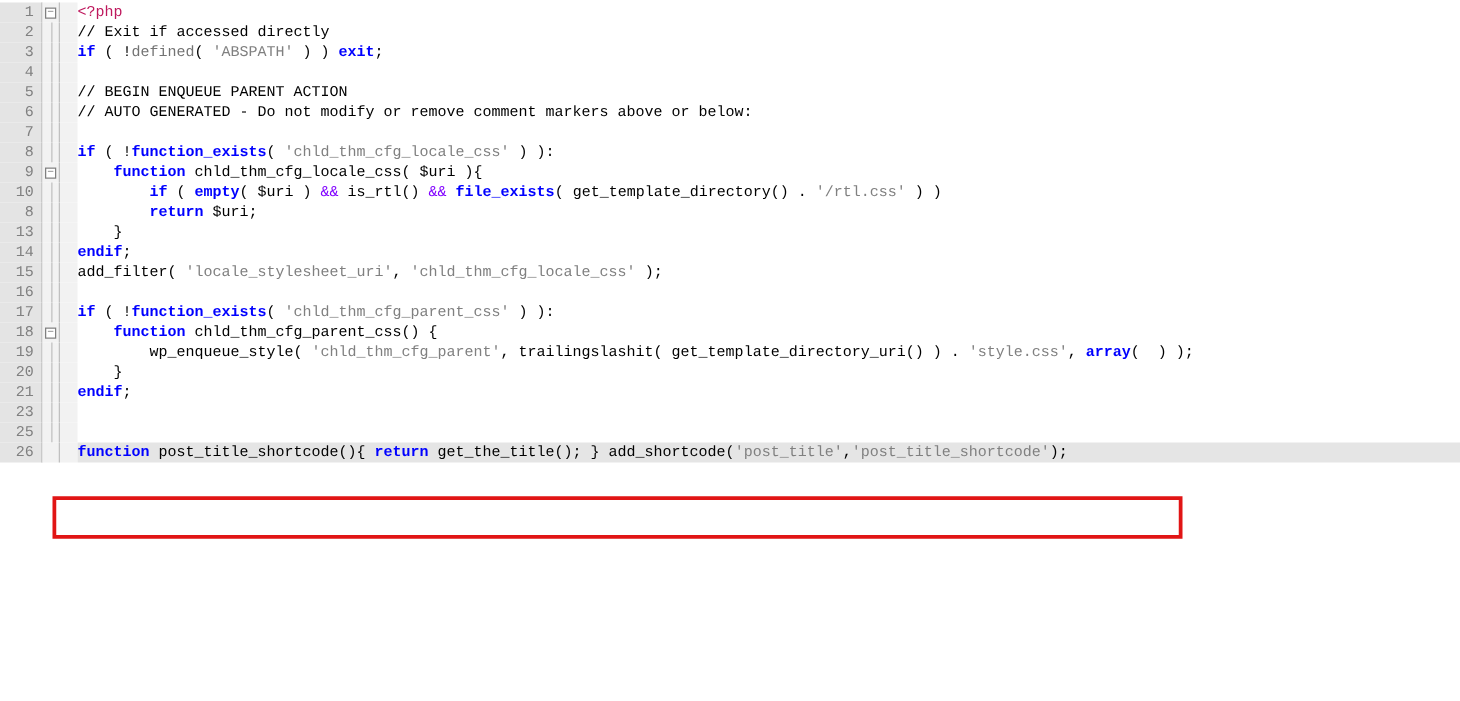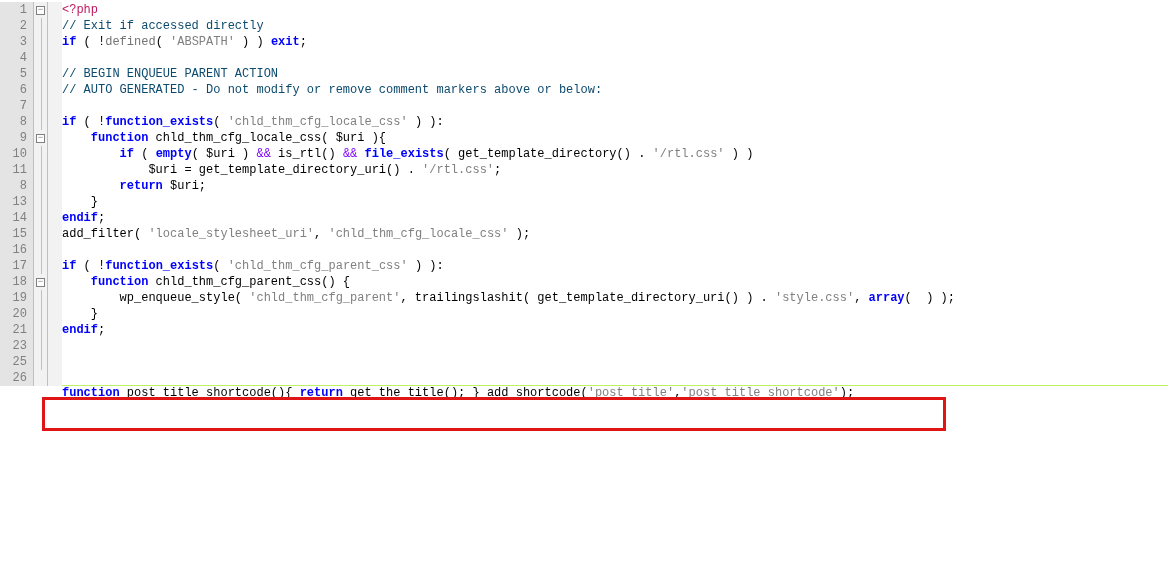--- a/index.html
+++ b/index.html
@@ -7,46 +7,45 @@
   .editor { display: flex; flex-direction: column; height: 100%; }
   .line { display: flex; align-items: stretch; height: 16px; line-height: 16px; white-space: pre; }
   .line:first-child { margin-top: 2px; }
   .gutter-num { width: 34px; text-align: right; padding-right: 6px; color: #808080; background: #e4e4e4; border-right: 1px solid #c0c0c0; flex-shrink: 0; }
   .fold-gutter { width: 14px; background: #f2f2f2; border-right: 1px solid #c0c0c0; text-align: center; font-size: 9px; color: #808080; flex-shrink: 0; position: relative; }
   .fold-box { display: inline-block; width: 9px; height: 9px; line-height: 7px; border: 1px solid #808080; background: #fff; color: #808080; font-size: 9px; text-align: center; margin-top: 3px; }
   .fold-line { position: absolute; left: 50%; top: 0; bottom: 0; width: 1px; background: #c0c0c0; }
   .margin { width: 14px; background: #f2f2f2; flex-shrink: 0; }
   .code { flex: 1; padding-left: 0; position: relative; }
   .c-preproc { color: #be185d; }
-  .c-comment { color: #0c4a6e; }
+  .c-comment { color: #000000; }
   .c-keyword { color: #0000ff; font-weight: bold; }
   .c-keyword2 { color: #737373; }
   .c-string { color: #808080; }
   .c-op { color: #8000ff; }
   .c-num { color: #ff8000; }
-  .bg-caret { background: #bef264; margin-top: 15px; }
+  .bg-caret { background: #e5e5e5; }
   .highlight-rect { position: absolute; border: 3px solid #e11515; pointer-events: none; z-index: 10; }
   .wrap { position: relative; }
 </style>
 </head>
 <body>
 
 <div class="wrap">
   <div class="editor" id="editor">
       <div class="line"><div class="gutter-num">1</div><div class="fold-gutter"><span class="fold-box">−</span></div><div class="margin"></div><div class="code"><span class="c-preproc">&lt;?php</span></div></div>
       <div class="line"><div class="gutter-num">2</div><div class="fold-gutter"><div class="fold-line"></div></div><div class="margin"></div><div class="code"><span class="c-comment">// Exit if accessed directly</span></div></div>
       <div class="line"><div class="gutter-num">3</div><div class="fold-gutter"><div class="fold-line"></div></div><div class="margin"></div><div class="code"><span class="c-keyword">if</span><span> (</span><span> !</span><span class="c-keyword2">defined</span><span>( </span><span class="c-string">'ABSPATH'</span><span> ) ) </span><span class="c-keyword">exit</span><span>;</span></div></div>
       <div class="line"><div class="gutter-num">4</div><div class="fold-gutter"><div class="fold-line"></div></div><div class="margin"></div><div class="code"></div></div>
       <div class="line"><div class="gutter-num">5</div><div class="fold-gutter"><div class="fold-line"></div></div><div class="margin"></div><div class="code"><span class="c-comment">// BEGIN ENQUEUE PARENT ACTION</span></div></div>
       <div class="line"><div class="gutter-num">6</div><div class="fold-gutter"><div class="fold-line"></div></div><div class="margin"></div><div class="code"><span class="c-comment">// AUTO GENERATED - Do not modify or remove comment markers above or below:</span></div></div>
       <div class="line"><div class="gutter-num">7</div><div class="fold-gutter"><div class="fold-line"></div></div><div class="margin"></div><div class="code"></div></div>
       <div class="line"><div class="gutter-num">8</div><div class="fold-gutter"><div class="fold-line"></div></div><div class="margin"></div><div class="code"><span class="c-keyword">if</span><span> ( !</span><span class="c-keyword">function_exists</span><span>( </span><span class="c-string">'chld_thm_cfg_locale_css'</span><span> ) ):</span></div></div>
       <div class="line"><div class="gutter-num">9</div><div class="fold-gutter"><span class="fold-box">−</span></div><div class="margin"></div><div class="code"><span>    </span><span class="c-keyword">function</span><span> chld_thm_cfg_locale_css( $uri ){</span></div></div>
       <div class="line"><div class="gutter-num">10</div><div class="fold-gutter"><div class="fold-line"></div></div><div class="margin"></div><div class="code"><span>        </span><span class="c-keyword">if</span><span> ( </span><span class="c-keyword">empty</span><span>( $uri ) </span><span class="c-op">&amp;&amp;</span><span> is_rtl() </span><span class="c-op">&amp;&amp;</span><span> </span><span class="c-keyword">file_exists</span><span>( get_template_directory() . </span><span class="c-string">'/rtl.css'</span><span> ) )</span></div></div>
-      <div class="line"><div class="gutter-num">11</div><div class="fold-gutter"><div class="fold-line"></div></div><div class="margin"></div><div class="code"><span>            $uri = get_template_directory_uri() . </span><span class="c-string">'/rtl.css'</span><span>;</span></div></div>
       <div class="line"><div class="gutter-num">8</div><div class="fold-gutter"><div class="fold-line"></div></div><div class="margin"></div><div class="code"><span>        </span><span class="c-keyword">return</span><span> $uri;</span></div></div>
       <div class="line"><div class="gutter-num">13</div><div class="fold-gutter"><div class="fold-line"></div></div><div class="margin"></div><div class="code"><span>    }</span></div></div>
       <div class="line"><div class="gutter-num">14</div><div class="fold-gutter"><div class="fold-line"></div></div><div class="margin"></div><div class="code"><span class="c-keyword">endif</span><span>;</span></div></div>
       <div class="line"><div class="gutter-num">15</div><div class="fold-gutter"><div class="fold-line"></div></div><div class="margin"></div><div class="code"><span>add_filter( </span><span class="c-string">'locale_stylesheet_uri'</span><span>, </span><span class="c-string">'chld_thm_cfg_locale_css'</span><span> );</span></div></div>
       <div class="line"><div class="gutter-num">16</div><div class="fold-gutter"><div class="fold-line"></div></div><div class="margin"></div><div class="code"></div></div>
       <div class="line"><div class="gutter-num">17</div><div class="fold-gutter"><div class="fold-line"></div></div><div class="margin"></div><div class="code"><span class="c-keyword">if</span><span> ( !</span><span class="c-keyword">function_exists</span><span>( </span><span class="c-string">'chld_thm_cfg_parent_css'</span><span> ) ):</span></div></div>
       <div class="line"><div class="gutter-num">18</div><div class="fold-gutter"><span class="fold-box">−</span></div><div class="margin"></div><div class="code"><span>    </span><span class="c-keyword">function</span><span> chld_thm_cfg_parent_css() {</span></div></div>
       <div class="line"><div class="gutter-num">19</div><div class="fold-gutter"><div class="fold-line"></div></div><div class="margin"></div><div class="code"><span>        wp_enqueue_style( </span><span class="c-string">'chld_thm_cfg_parent'</span><span>, trailingslashit( get_template_directory_uri() ) . </span><span class="c-string">'style.css'</span><span>, </span><span class="c-keyword">array</span><span>(  ) );</span></div></div>
       <div class="line"><div class="gutter-num">20</div><div class="fold-gutter"><div class="fold-line"></div></div><div class="margin"></div><div class="code"><span>    }</span></div></div>
       <div class="line"><div class="gutter-num">21</div><div class="fold-gutter"><div class="fold-line"></div></div><div class="margin"></div><div class="code"><span class="c-keyword">endif</span><span>;</span></div></div>

